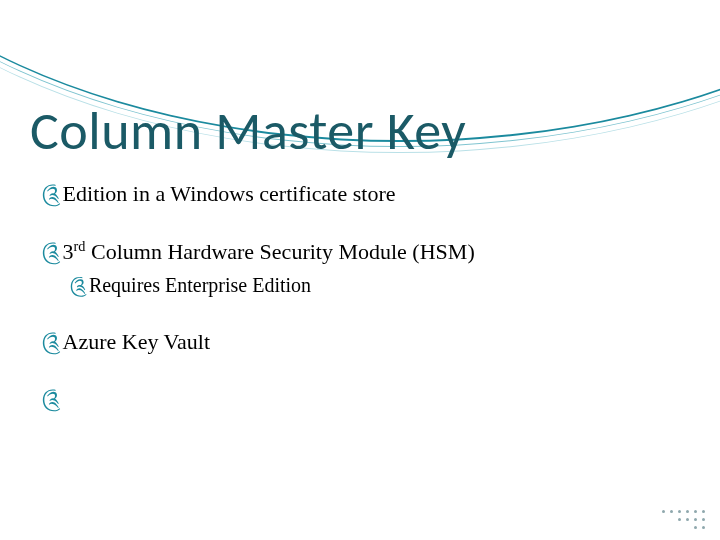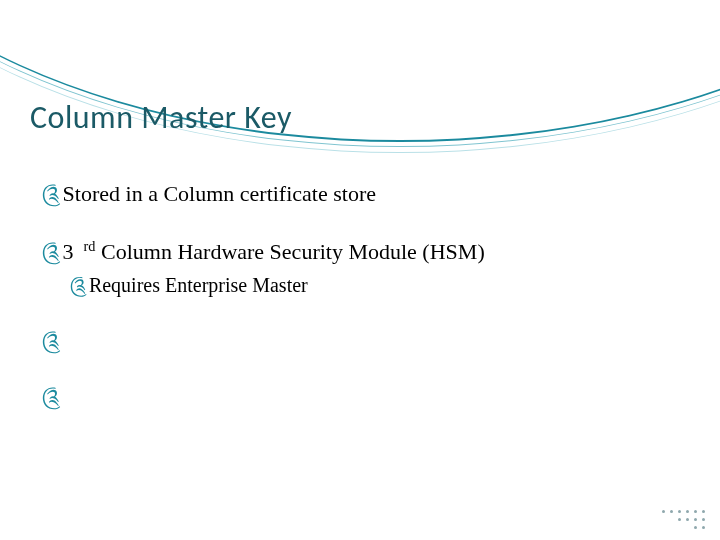--- a/index.html
+++ b/index.html
@@ -42,21 +42,21 @@
     height: 400px;
     border-bottom: 1px solid #b9e0e7;
     border-radius: 0 0 60% 60% / 0 0 100% 100%;
   }
   .title {
     position: absolute;
     top: 98px;
     left: 30px;
     font-family: Calibri, "Segoe UI", Arial, sans-serif;
     font-weight: 300;
-    font-size: 32px;
+    font-size: 54px;
     color: #1b5a66;
     letter-spacing: 0.5px;
   }
   .content {
     position: absolute;
     top: 180px;
     left: 42px;
     right: 40px;
     color: #000;
   }
@@ -89,52 +89,53 @@
     width: 46px;
     height: 20px;
   }
   .corner .dot {
     position: absolute;
     width: 3px;
     height: 3px;
     background: #8fa8ad;
     border-radius: 50%;
   }
-  sup { font-size: 0.65em; vertical-align: super; margin-left: 10px; }
+  sup { font-size: 0.65em; vertical-align: super; }
 </style>
 </head>
 <body>
 
 <div class="swoosh">
   <div class="arc1"></div>
   <div class="arc2"></div>
   <div class="arc3"></div>
 </div>
 
 <div class="title">Column Master Key</div>
 
 <div class="content">
 
   <div class="bullet-l1">
     <span class="bul">༊</span>
-    <span>Stored in a Column certificate store</span>
+    <span>Edition in a Windows certificate store</span>
   </div>
 
   <div class="bullet-l1">
     <span class="bul">༊</span>
     <span><span>3</span><sup>rd</sup><span> Column Hardware Security Module (HSM)</span></span>
   </div>
 
   <div class="bullet-l2">
     <span class="bul">༊</span>
-    <span>Requires Enterprise Master</span>
+    <span>Requires Enterprise Edition</span>
   </div>
 
   <div class="bullet-l1">
     <span class="bul">༊</span>
+    <span>Azure Key Vault</span>
   </div>
 
   <div class="bullet-l1">
     <span class="bul">༊</span>
   </div>
 
 </div>
 
 <div class="corner">
   <div class="dot" style="top:0;left:0"></div>

